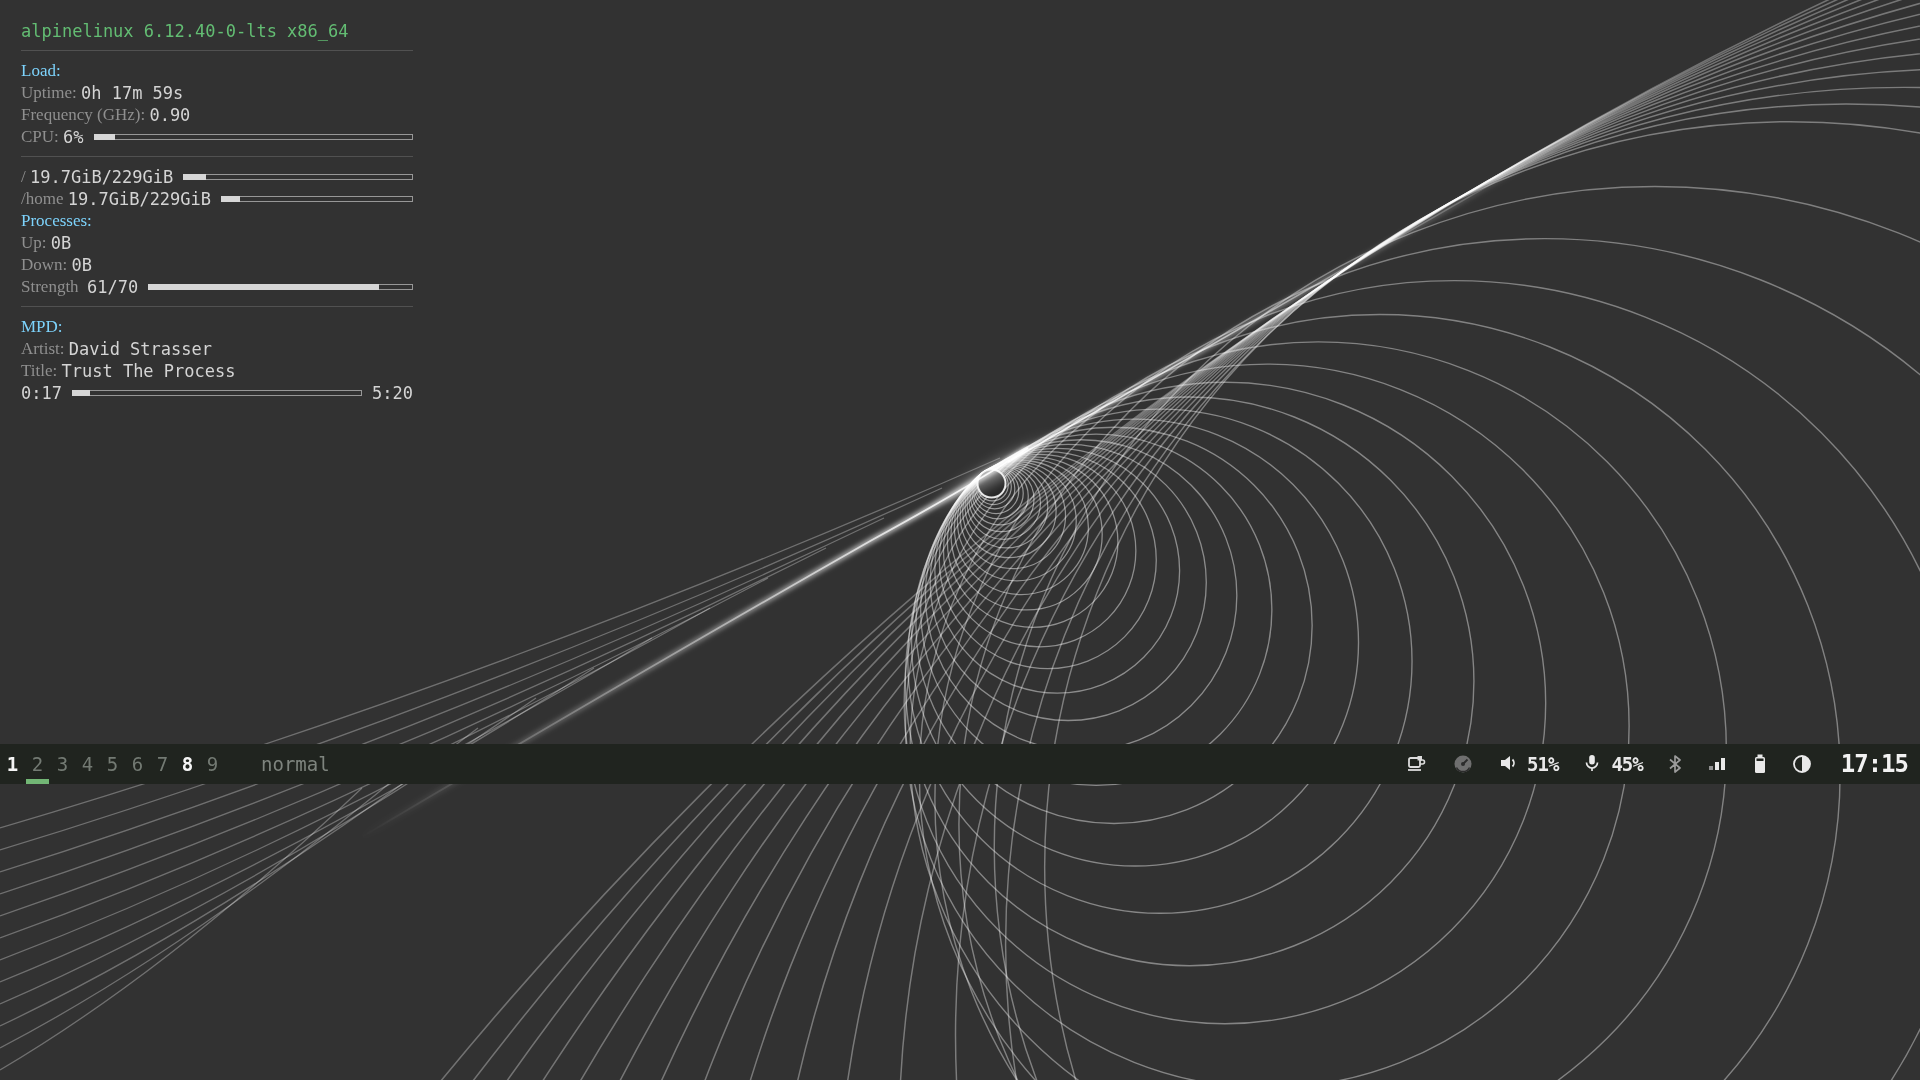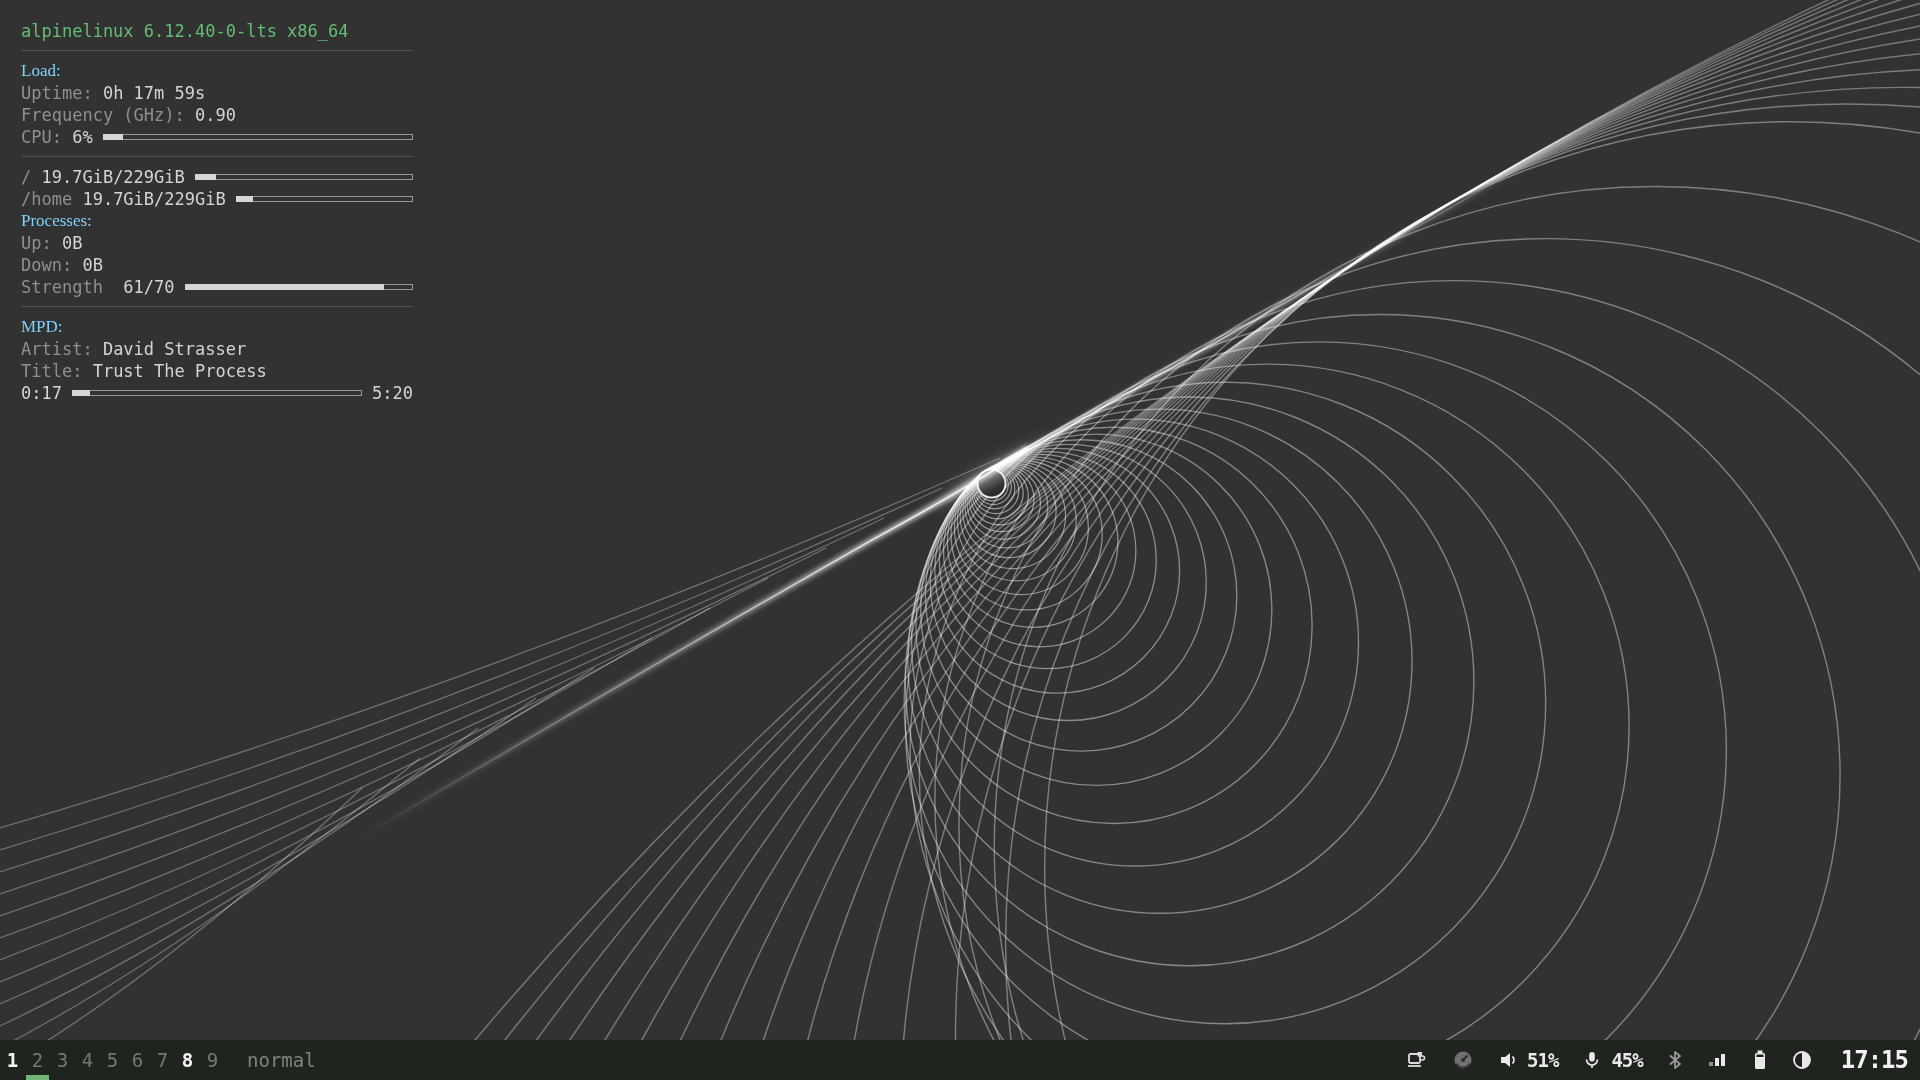--- a/index.html
+++ b/index.html
@@ -1,46 +1,46 @@
 <!DOCTYPE html>
 <html><head>
 <meta charset="utf-8">
 <style>
   * { margin:0; padding:0; box-sizing:border-box; }
   html,body { width:1920px; height:1080px; overflow:hidden; background:#323232;
     font-family:"DejaVu Sans Mono","Liberation Mono",monospace; }
-  #stage { position:relative; width:1920px; height:1080px; }
+  #stage { position:relative; width:1920px; height:784px; }
 
   
   #wp { position:absolute; left:0; top:0; width:1920px; height:1080px; display:block; }
 
   
   #conky { position:absolute; left:21px; top:20px; width:392px; font-size:17px;
     line-height:22px; color:#d2d2d2; }
   #conky .hdr { color:#63bd73; margin-bottom:4px; }
   .rule { border:none; border-top:1px solid #6b6b6b; opacity:.55; margin:8px 0 9px 0; }
   .sect-title { color:#7dd3fc;font-family:Liberation Serif, serif; }
-  .lbl { color:#8f8f8f; }
+  .lbl { color:#8f8f8f;font-family:Liberation Serif, serif; }
   .val { color:#d4d4d4; }
   .crow { display:flex; align-items:center; white-space:pre; }
   .track { flex:1 1 auto; height:6px; border:1px solid #979797; margin-left:10px;
     position:relative; background:transparent; }
   .fill { position:absolute; left:-1px; top:-1px; height:6px; background:#d6d6d6; }
 
   
   #bar { position:absolute; left:0; bottom:0; width:1920px; height:40px; background:#20241f;
     display:flex; align-items:center; color:#e6e6e6; }
   #workspaces { display:flex; height:100%; }
   .ws { position:relative; width:25px; height:100%; display:flex; align-items:center;
     justify-content:center; font-size:19px; color:#737a73; cursor:default; }
   .ws.bright { color:#f5f5f5; font-weight:bold; }
   .ws .uline { position:absolute; left:1px; right:1px; bottom:0; height:5px; background:#72b675; }
-  #mode { margin-left:22px; font-size:19px; color:#7e847e; }
+  #mode { margin-left:36px; font-size:19px; color:#7e847e; }
   #tray { margin-left:auto; display:flex; align-items:center; gap:24px; padding-right:12px; }
-  .titem { display:flex; align-items:center; gap:9px; }
+  .titem { display:flex; align-items:flex-start; gap:9px; }
   .tpct { font-size:19px; font-weight:bold; color:#e9e9e9; letter-spacing:-1px; }
   #clock { font-size:24px; font-weight:bold; color:#f2f2f2; margin-left:4px; letter-spacing:-1px; }
   .ticon { display:block; }
 </style>
 </head>
 <body>
 
 <div id="stage">
 
   <svg id="wp" viewBox="0 0 1920 1080">

